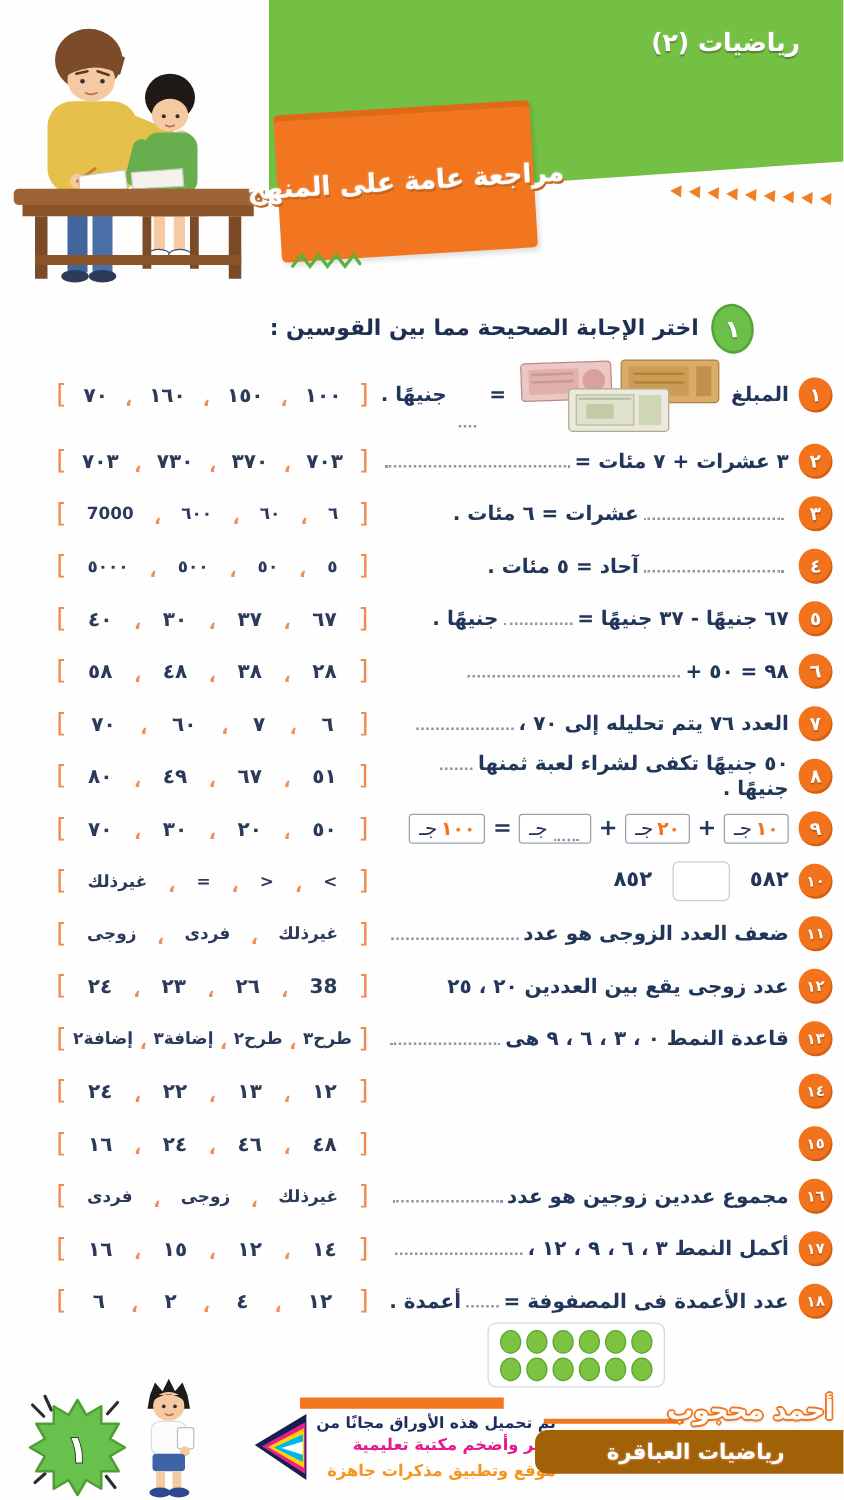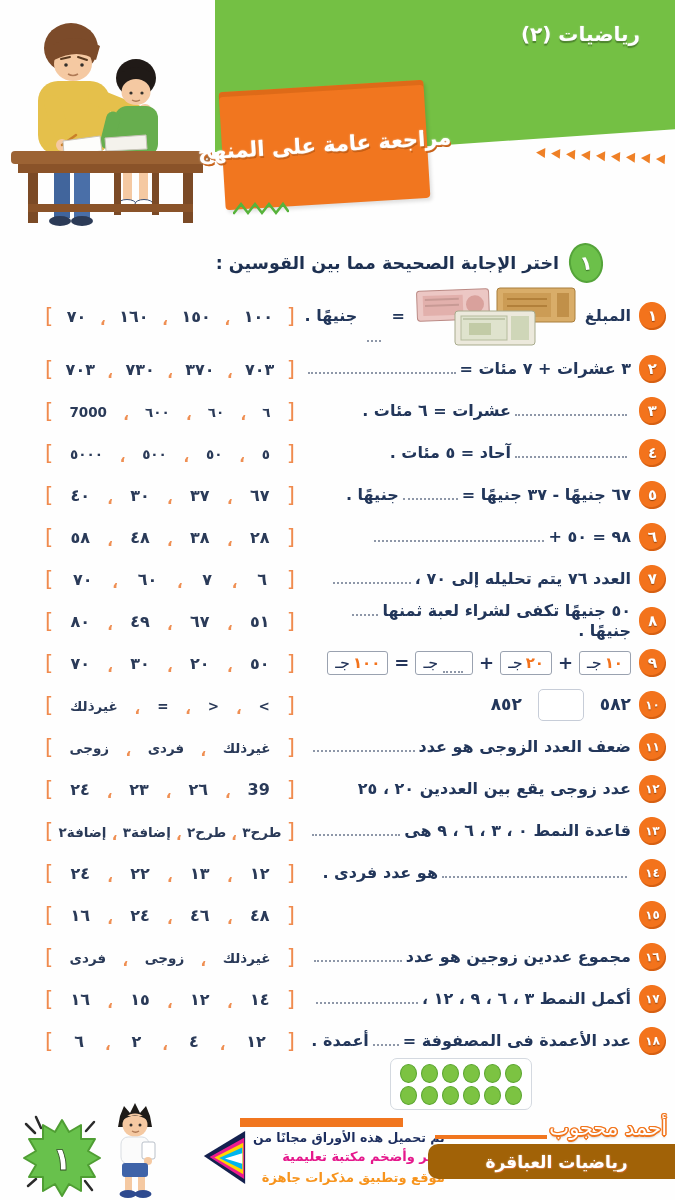--- a/index.html
+++ b/index.html
@@ -72,21 +72,21 @@
   
   .star{position:absolute;left:20px;top:1112px;}
   .fboy{position:absolute;left:102px;top:1100px;}
   .logo{position:absolute;left:200px;top:1128px;display:flex;align-items:center;gap:5px;}
   .logo-text{direction:rtl;text-align:right;font-weight:bold;line-height:1.55;white-space:nowrap;}
   .lg1{color:#1c2d5e;font-size:12.5px;}
   .lg2{color:#e5188c;font-size:13px;}
   .lg3{color:#f7941d;font-size:13px;}
   .bar1{position:absolute;left:240px;top:1118px;width:163px;height:9px;background:#f1761f;}
   .bar2{position:absolute;left:435px;top:1135px;width:112px;height:4px;background:#f1761f;}
-  .author{position:absolute;right:8px;top:1116px;direction:rtl;font-size:21px;font-weight:normal;color:#fff;
+  .author{position:absolute;right:8px;top:1116px;direction:rtl;font-size:21px;font-weight:bold;color:#fff;
     text-shadow:1.5px 0 0 #f1761f,-1.5px 0 0 #f1761f,0 1.5px 0 #f1761f,0 -1.5px 0 #f1761f,
       1px 1px 0 #f1761f,-1px -1px 0 #f1761f,1px -1px 0 #f1761f,-1px 1px 0 #f1761f,0 2.5px 2px rgba(0,0,0,.15);}
   .brand{position:absolute;right:0;top:1144px;width:247px;height:35px;background:#a16207;
     border-radius:10px 0 0 10px;display:flex;align-items:center;justify-content:center;padding-left:10px;box-sizing:border-box;}
   .brand-text{direction:rtl;color:#fff;font-weight:bold;font-size:17px;
     text-shadow:0 0 2px rgba(255,255,255,.5),1px 1px 0 #c55a0e;}
 </style>
 </head>
 <body>
 
@@ -374,21 +374,21 @@
       </div>
       <div class="q-row">
         <div class="opts">
           <span class="br">[</span>
           <span class="opt">٢٤</span>
           <span class="cm">،</span>
           <span class="opt">٢٣</span>
           <span class="cm">،</span>
           <span class="opt">٢٦</span>
           <span class="cm">،</span>
-          <span class="opt">39</span>
+          <span class="opt">38</span>
           <span class="br">]</span>
         </div>
         <div class="quest"><span class="seg">عدد زوجى يقع بين العددين ٢٠ ، ٢٥</span></div>
         <span class="q-badge two">١٢</span>
       </div>
       <div class="q-row">
         <div class="opts small">
           <span class="br">[</span>
           <span class="opt ar">إضافة٢</span>
           <span class="cm">،</span>
@@ -407,21 +407,20 @@
           <span class="br">[</span>
           <span class="opt">٢٤</span>
           <span class="cm">،</span>
           <span class="opt">٢٢</span>
           <span class="cm">،</span>
           <span class="opt">١٣</span>
           <span class="cm">،</span>
           <span class="opt">١٢</span>
           <span class="br">]</span>
         </div>
-        <div class="quest"><span class="dots" style="width: 185px;"></span><span class="seg">هو عدد فردى .</span></div>
         <span class="q-badge two">١٤</span>
       </div>
       <div class="q-row">
         <div class="opts">
           <span class="br">[</span>
           <span class="opt">١٦</span>
           <span class="cm">،</span>
           <span class="opt">٢٤</span>
           <span class="cm">،</span>
           <span class="opt">٤٦</span>

